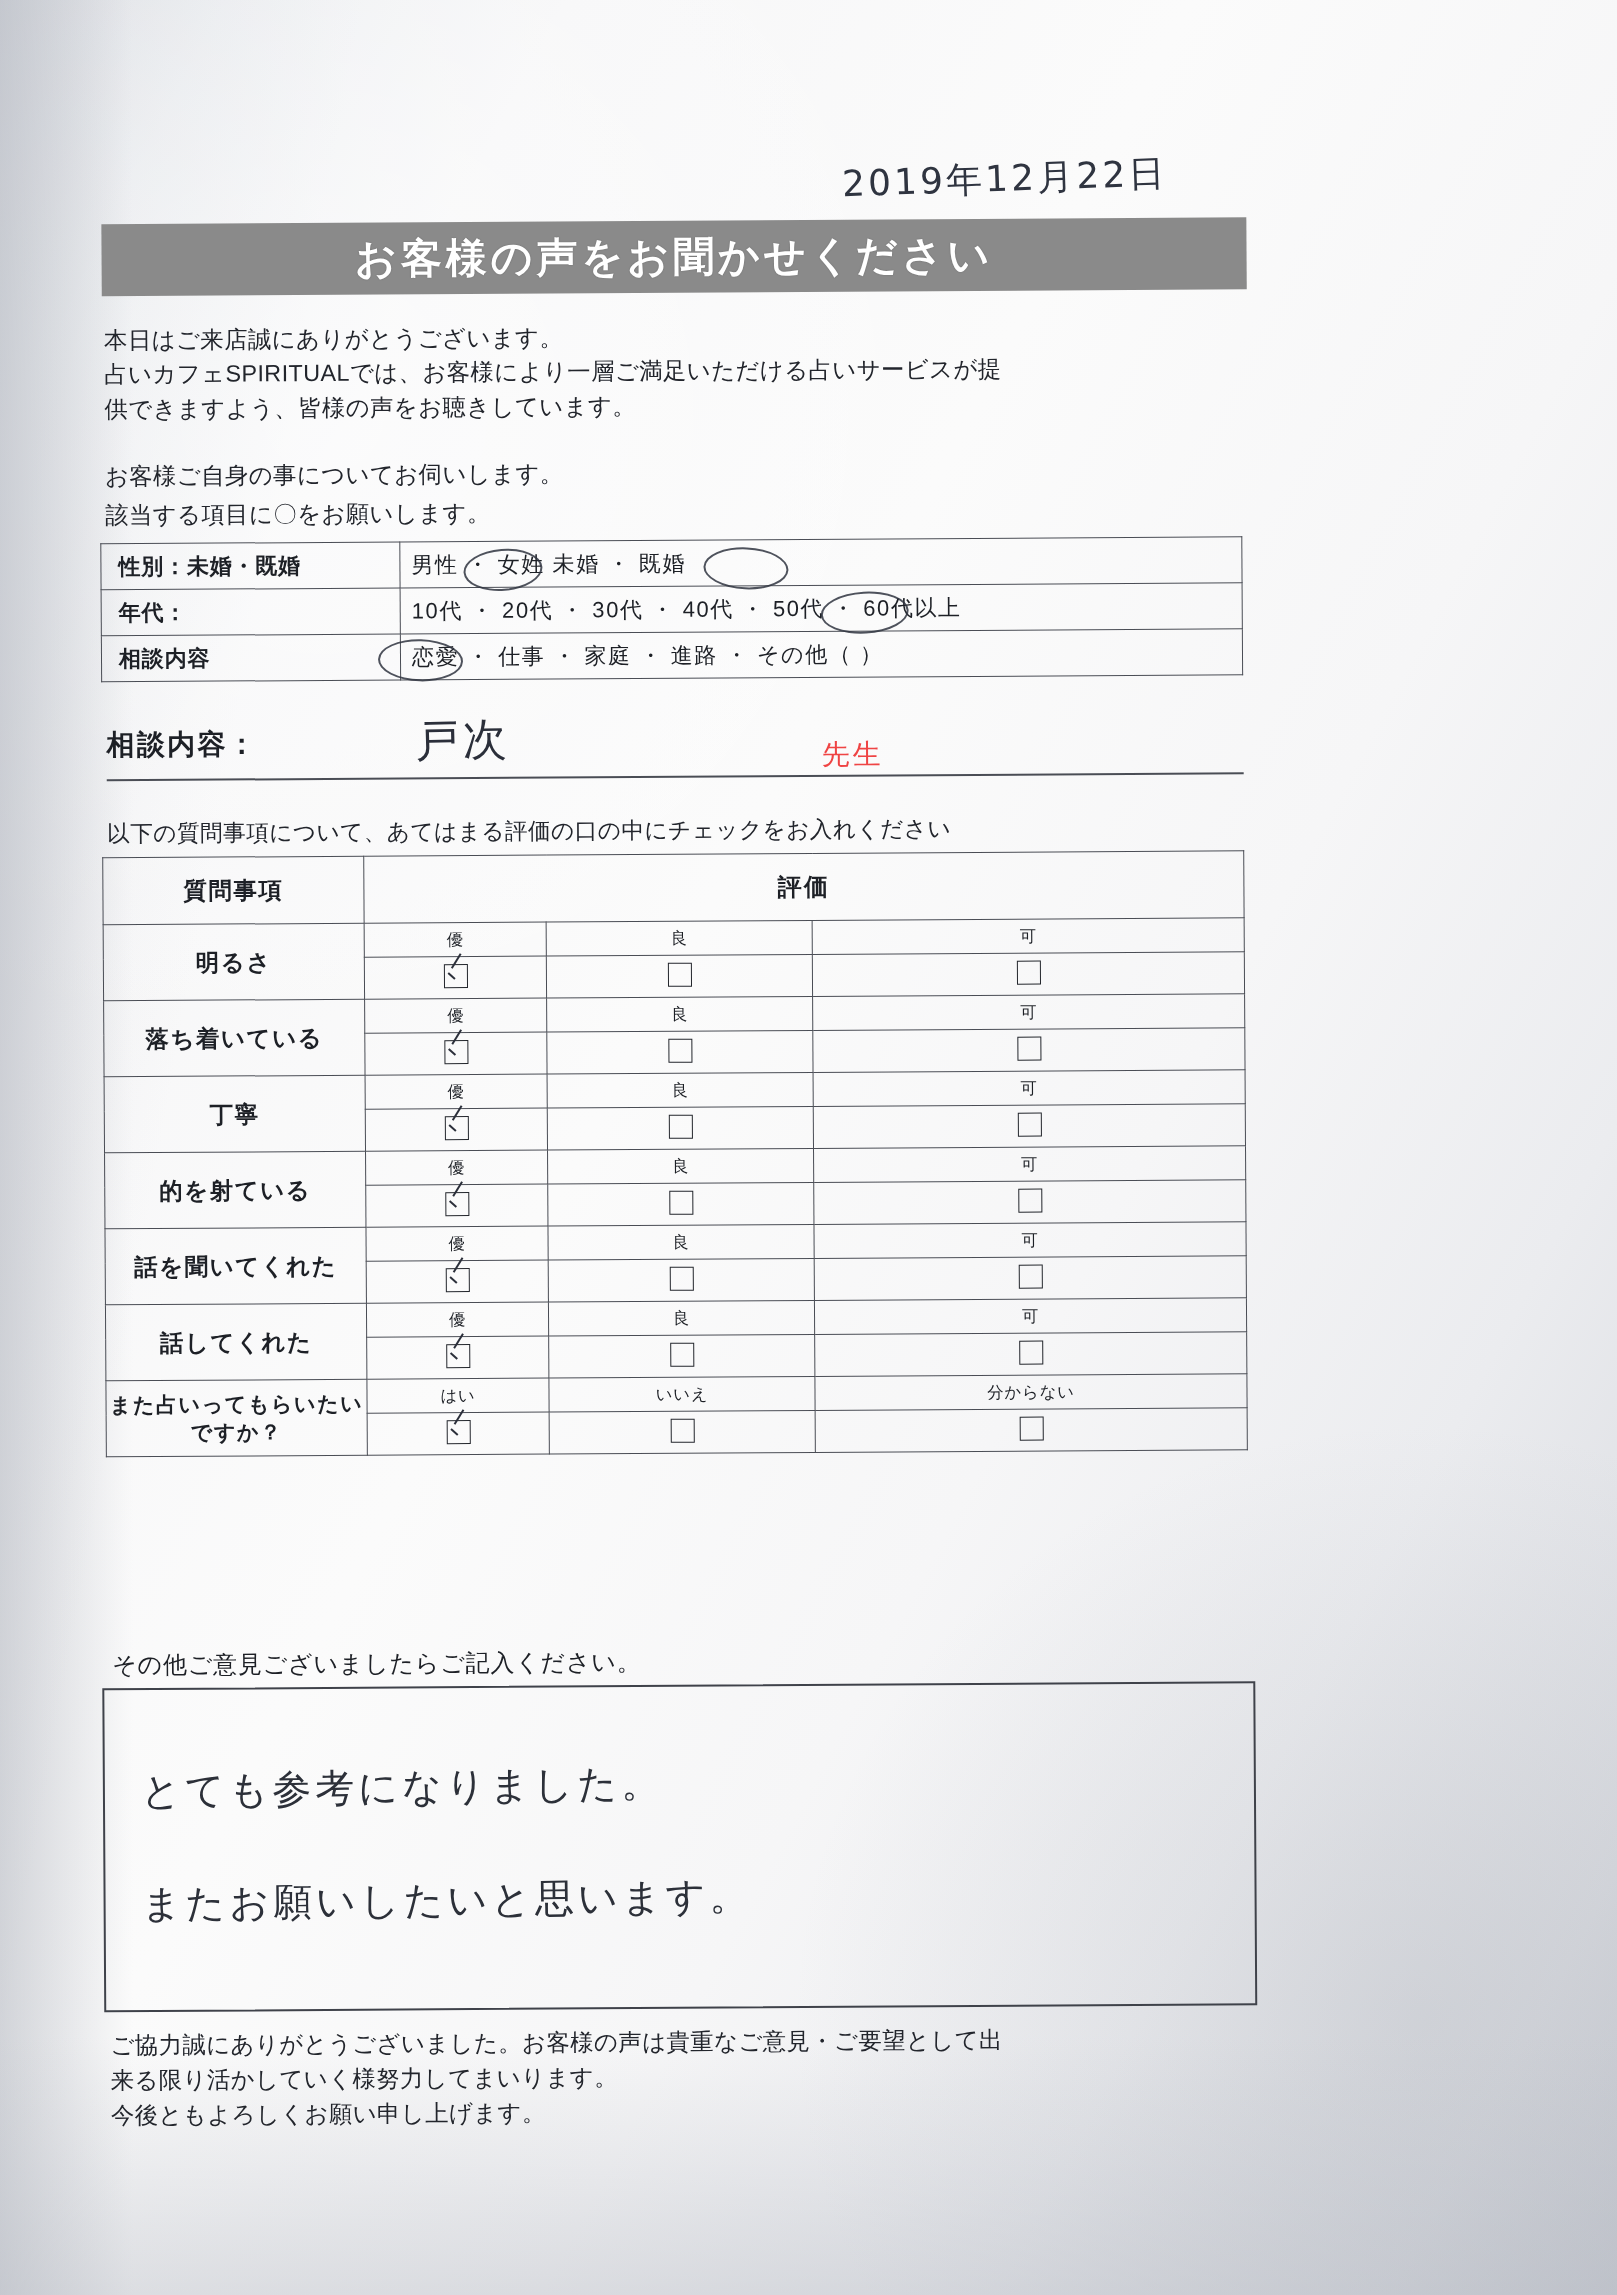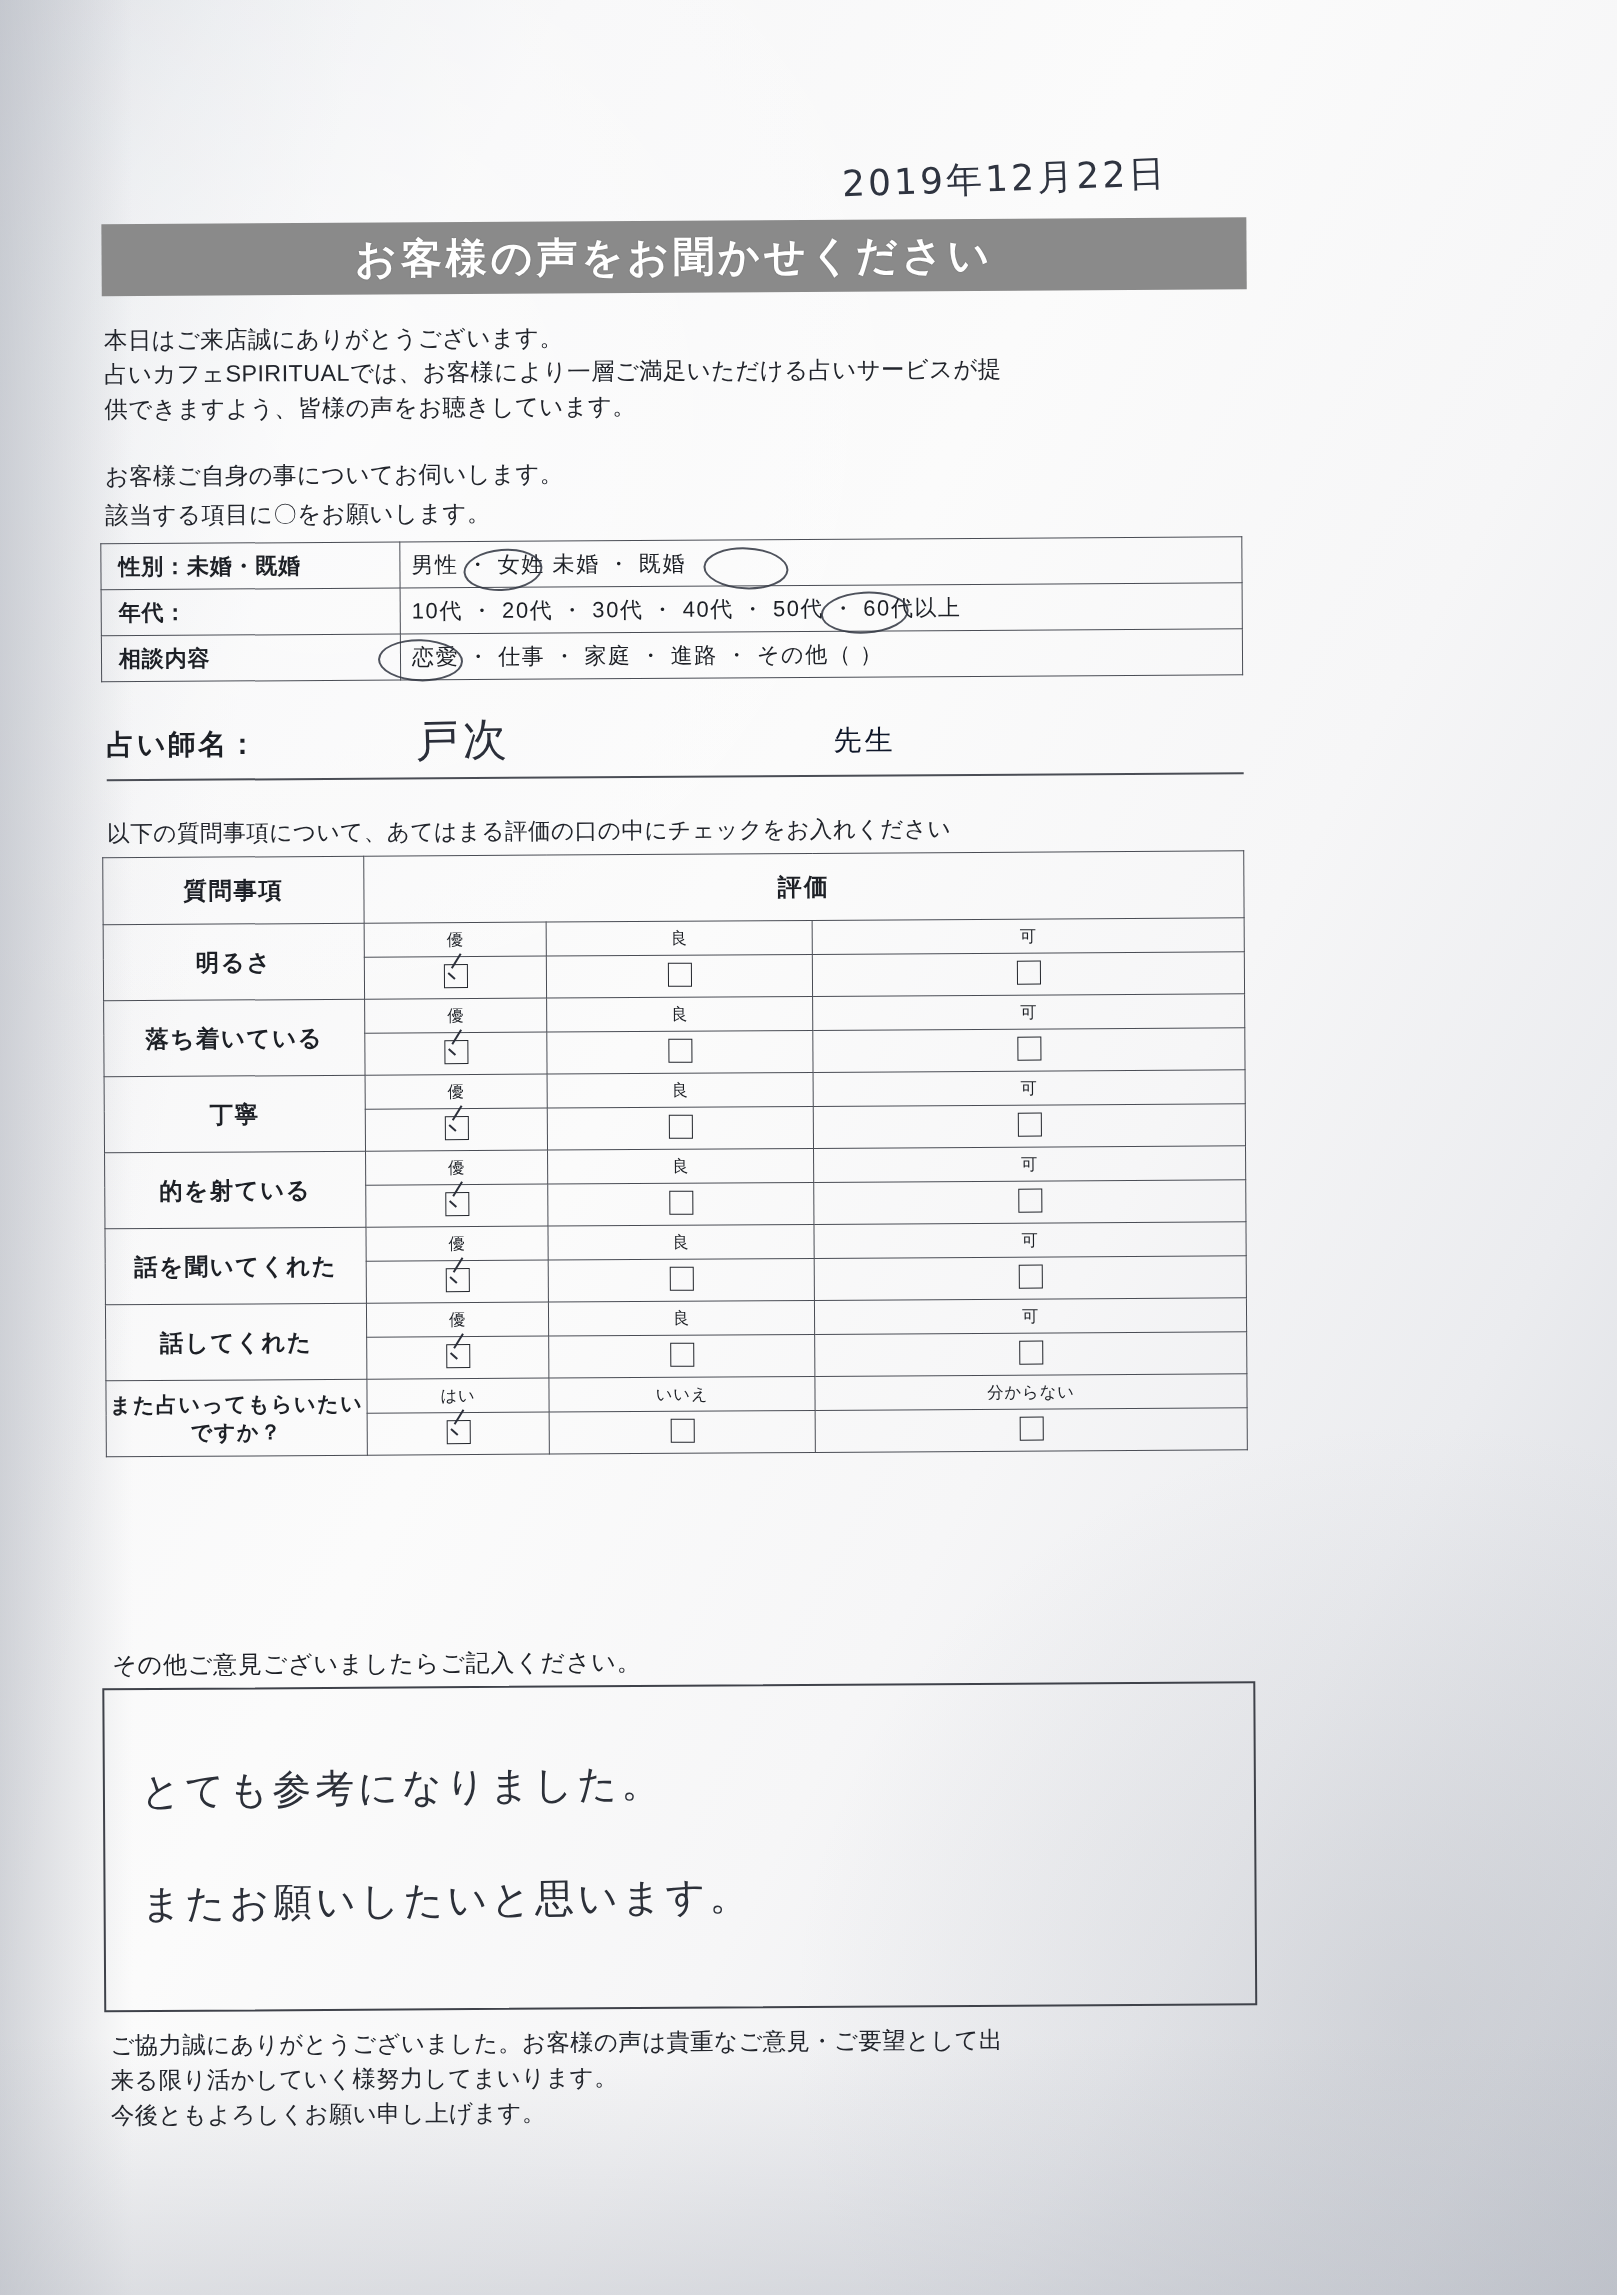--- a/index.html
+++ b/index.html
@@ -134,22 +134,22 @@
   #teller-label{
     position:absolute; left:0; top:11px;
     font-size:28px; font-weight:bold; color:#1d2026; letter-spacing:2.3px;
   }
   #teller-hand{
     position:absolute; left:309px; top:-1.6px;
     font-size:44px; color:#2b2f3a; letter-spacing:3.1px;
     transform:rotate(-1deg);
   }
   #teller-sensei{
-    position:absolute; left:715px; top:11px;
-    font-size:28px; color:#0f172a; letter-spacing:3.1px;margin-left:12px;
+    position:absolute; left:715px; top:25px;
+    font-size:28px; color:#ef4444; letter-spacing:3.1px;
   }
   #teller-underline{
     position:absolute; left:0; top:64px; width:1137px; height:2.3px; background:#4a4d55;
   }
 
   #eval-intro{
     position:absolute; left:109px; top:814px;
     font-size:22.7px; color:#22252c; letter-spacing:0.4px;
   }
 
@@ -285,21 +285,21 @@
     </tr>
   </tbody>
     </table>
 
   <div class="circle-mark" style="left:467px; top:547px; width:75px; height:38px; transform:rotate(-4deg);"></div>
   <div class="circle-mark" style="left:707px; top:547px; width:81px; height:38px; transform:rotate(3deg);"></div>
   <div class="circle-mark" style="left:824px; top:592px; width:84px; height:38px; transform:rotate(-3deg);"></div>
   <div class="circle-mark" style="left:381px; top:637px; width:81px; height:38px; transform:rotate(2deg);"></div>
 
   <div id="teller-row">
-    <div id="teller-label">占い師名：</div>
+    <div id="teller-label">相談内容：</div>
     <div id="teller-hand" class="hand">戸次</div>
     <div id="teller-sensei">先生</div>
     <div id="teller-underline"></div>
   </div>
 
   <div id="eval-intro">以下の質問事項について、あてはまる評価の口の中にチェックをお入れください</div>
 
   <table id="eval-table">
     <tbody>
         <tr class="head">

